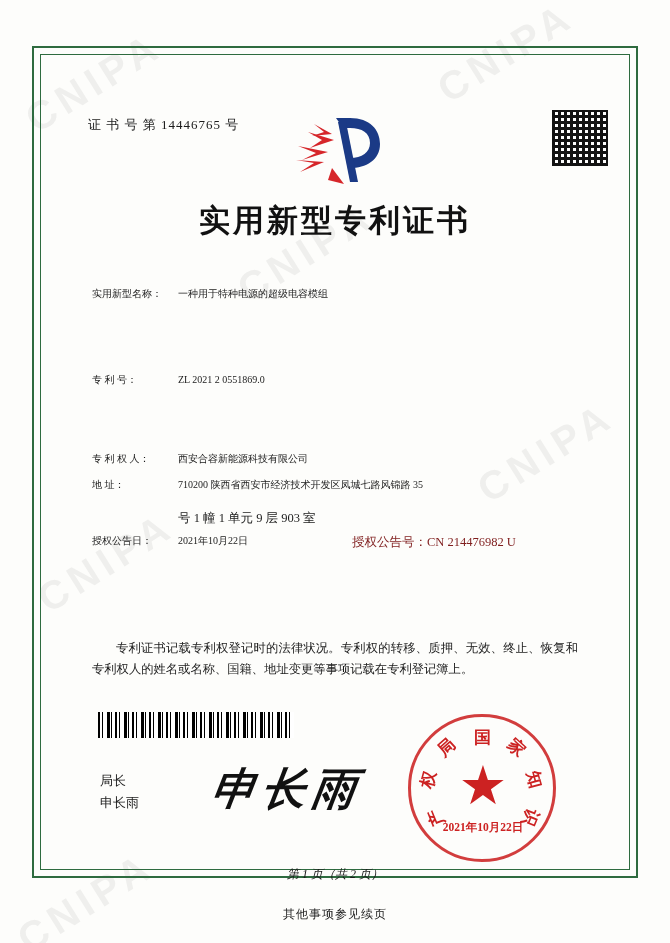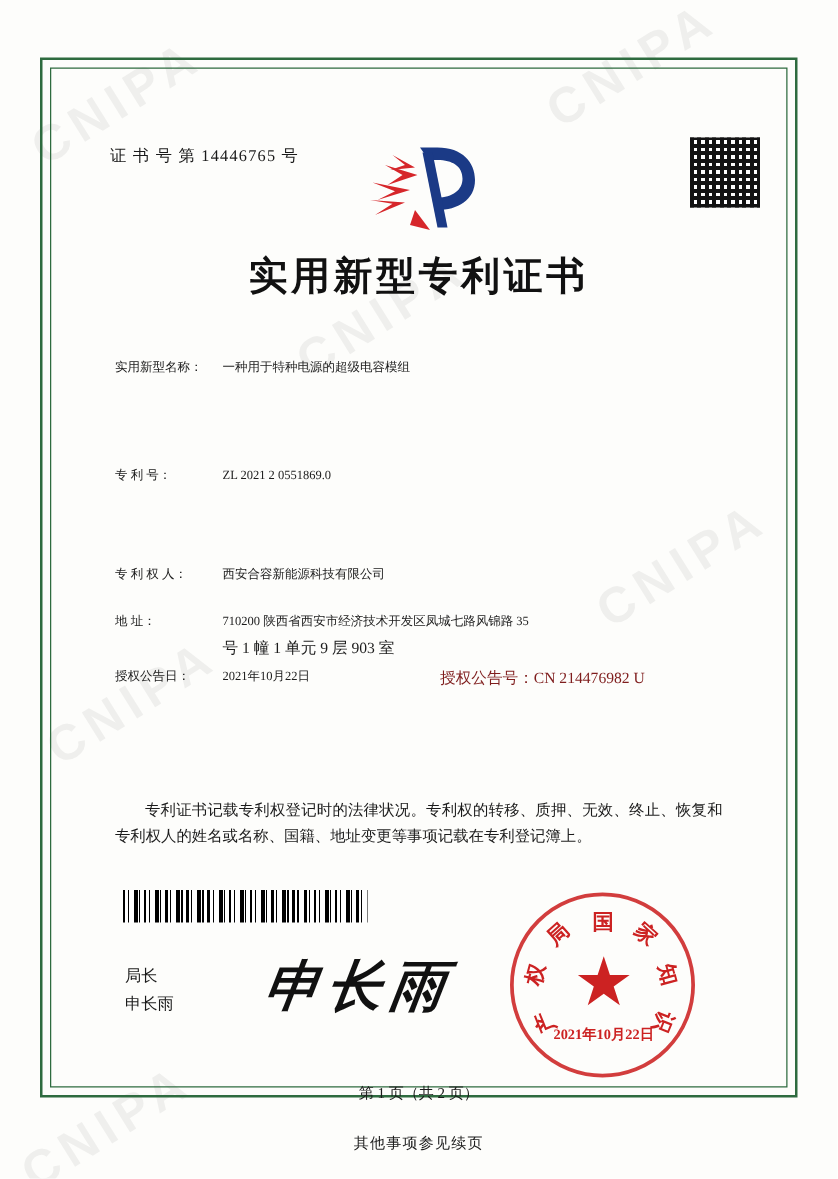--- a/index.html
+++ b/index.html
@@ -200,20 +200,21 @@
     font-weight: bold;
   }
 
   
   #page-num {
     position: absolute;
     left: 0; right: 0; top: 866px;
     text-align: center;
     font-size: 12px;
     color: #1b1b1b;
+    font-style: italic;
   }
   #bottom-note {
     position: absolute;
     left: 0; right: 0; top: 906px;
     text-align: center;
     font-size: 12px;
     color: #1b1b1b;
     letter-spacing: 1px;
   }
 </style>
@@ -257,21 +258,21 @@
 
   <div class="field" style="top:373px;">
     <span class="flabel">专 利 号：</span><span class="fvalue">ZL 2021 2 0551869.0</span>
   </div>
 
 
   <div class="field" style="top:452px;">
     <span class="flabel">专 利 权 人：</span><span class="fvalue">西安合容新能源科技有限公司</span>
   </div>
 
-  <div class="field" style="top:490px;">
+  <div class="field" style="top:478px;">
     <span class="flabel">地 址：</span><span class="fvalue">710200 陕西省西安市经济技术开发区凤城七路风锦路 35</span>
   </div>
   <div class="sub-line" style="top:510px;">号 1 幢 1 单元 9 层 903 室</div>
 
   <div class="field" style="top:534px;">
     <span class="flabel">授权公告日：</span><span class="fvalue">2021年10月22日</span>
   </div>
   <div class="inline-right" style="top:534px;">
     <span>授权公告号：</span><span>CN 214476982 U</span>
   </div>

